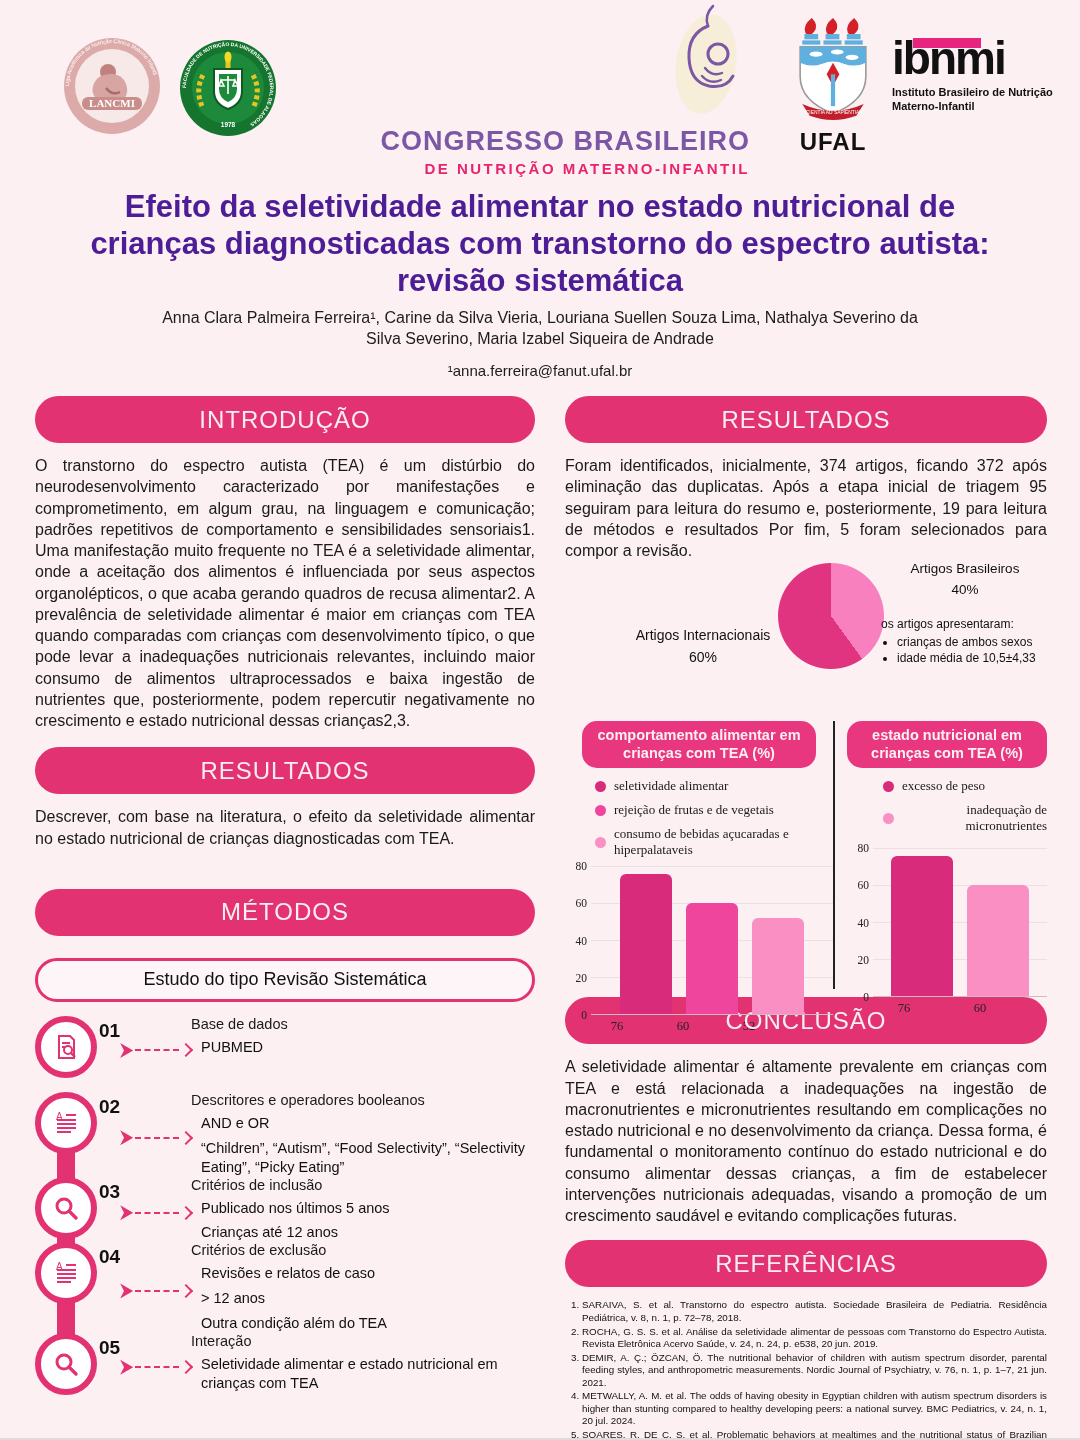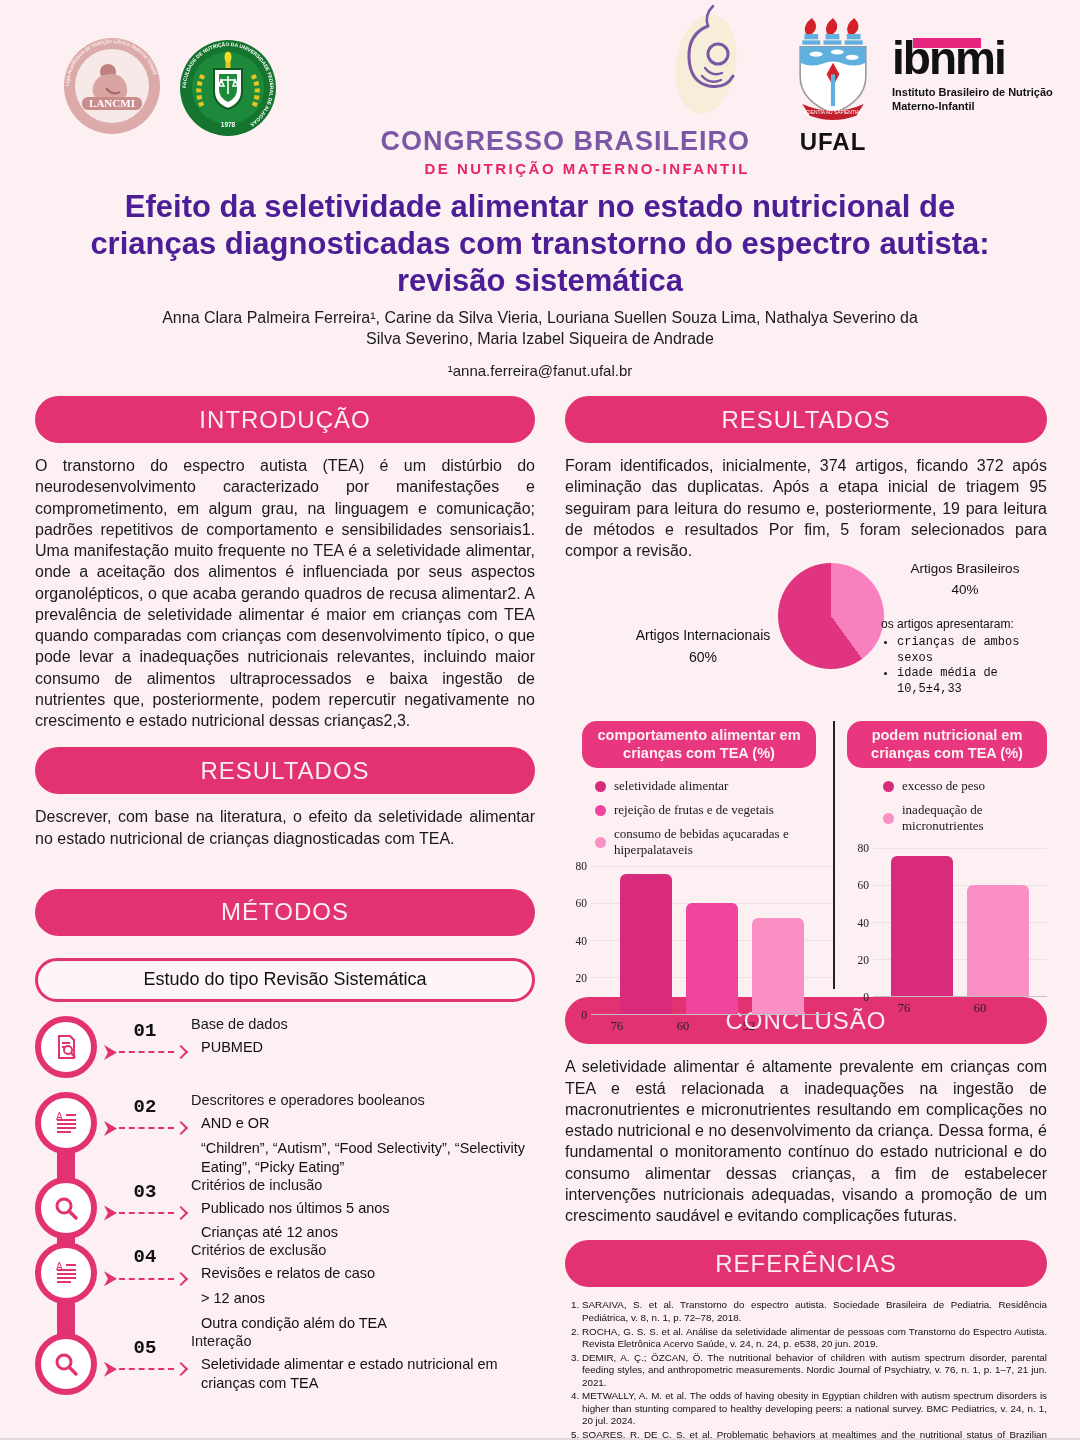--- a/index.html
+++ b/index.html
@@ -37,38 +37,38 @@
   .body-txt{font-size:16px;line-height:1.33;text-align:justify;margin-top:12px;color:#1a1a1a;}
   
   .study-pill{margin-top:22px;background:#FDF5F7;border:3px solid #E23272;border-radius:24px;height:38px;
         display:flex;align-items:center;justify-content:center;font-size:18px;color:#111;}
   .steps{margin-top:14px;}
   .step-row{display:flex;margin-bottom:0;}
   .step-rail{position:relative;width:64px;flex:none;}
   .step-circle{position:relative;z-index:2;width:50px;height:50px;border-radius:50%;background:#fff;
         border:6px solid #E23272;display:flex;align-items:center;justify-content:center;}
   .connect .step-rail::after{content:'';position:absolute;z-index:1;left:22px;top:50px;bottom:-8px;width:18px;background:#E23272;}
-  .step-mid{width:92px;flex:none;display:flex;flex-direction:column;align-items:center;padding-top:4px;font-family:Liberation Mono, monospace;}
+  .step-mid{width:92px;flex:none;display:flex;padding-top:4px;}
   .step-num{font-size:19px;font-weight:bold;color:#111;}
   .step-arrow{display:flex;align-items:center;width:82px;margin-top:3px;}
   .arr-chev{width:13px;height:15px;background:#E23272;clip-path:polygon(0 0,100% 50%,0 100%,30% 50%);flex:none;}
   .arr-dash{flex:1;border-top:2px dashed #E23272;margin:0 2px;}
   .arr-head{width:8px;height:8px;border-top:2.5px solid #E23272;border-right:2.5px solid #E23272;
         transform:rotate(45deg);flex:none;}
   .step-text{flex:1;padding-top:0;}
   .step-title{font-size:14.5px;color:#1a1a1a;}
   .step-detail{font-size:14.5px;font-weight:normal;color:#111;margin-top:6px;margin-left:10px;line-height:1.3;}
   .pad-b{padding-bottom:14px;}
   
   .pie-wrap{position:relative;height:150px;}
   .pie{position:absolute;left:213px;top:2px;width:106px;height:106px;border-radius:50%;}
   .pie-lbl{position:absolute;text-align:center;font-size:13.5px;color:#111;}
   .pie-lbl .pct{margin-top:6px;}
   .pie-note{position:absolute;left:316px;top:56px;width:166px;font-size:12px;color:#111;line-height:1.3;}
-  .pie-note ul{margin:2px 0 0 16px;padding:0;font-family:Liberation Mono, monospace;}
+  .pie-note ul{margin:2px 0 0 16px;padding:0;}
   
   .charts{display:flex;margin-top:10px;height:268px;}
   .chart-half{width:268px;flex:none;}
   .chart-half.right{width:200px;border-left:2px solid #222;padding-left:12px;}
   .chart-pill{background:#E8377E;border-radius:15px;color:#FBEFF2;font-size:14.5px;font-weight:bold;
         line-height:1.2;text-align:center;padding:6px 10px;width:fit-content;max-width:214px;margin:0 auto;}
   .legend{margin:10px 0 4px 30px;}
   .legend-row{display:flex;align-items:center;margin-bottom:8px;}
   .legend-dot{width:11px;height:11px;border-radius:50%;flex:none;margin-right:8px;}
   .legend-lbl{font-family:"Liberation Serif",serif;font-size:13px;color:#1a1a1a;}
@@ -377,22 +377,22 @@
         </div>
       </div>
       <div class="xlabels" style="margin-left:26px;">
         <span class="w3">76</span>
         <span class="w3">60</span>
         <span class="w3">52</span>
       </div>
     </div>
 
     <div class="chart-half right">
-      <div class="chart-pill">podem nutricional em crianças com TEA (%)</div>
-      <div class="legend" style="margin-left:36px;">
+      <div class="chart-pill">estado nutricional em crianças com TEA (%)</div>
+      <div class="legend" style="margin-left:36px;text-align:right;">
         <div class="legend-row">
             <span class="legend-dot" style="background: rgb(217, 43, 123);"></span>
             <span class="legend-lbl">excesso de peso</span>
           </div>
         <div class="legend-row">
             <span class="legend-dot" style="background: rgb(249, 143, 195);"></span>
             <span class="legend-lbl">inadequação de micronutrientes</span>
           </div>
       </div>
       <div class="plot-wrap" style="margin-top:14px;">

